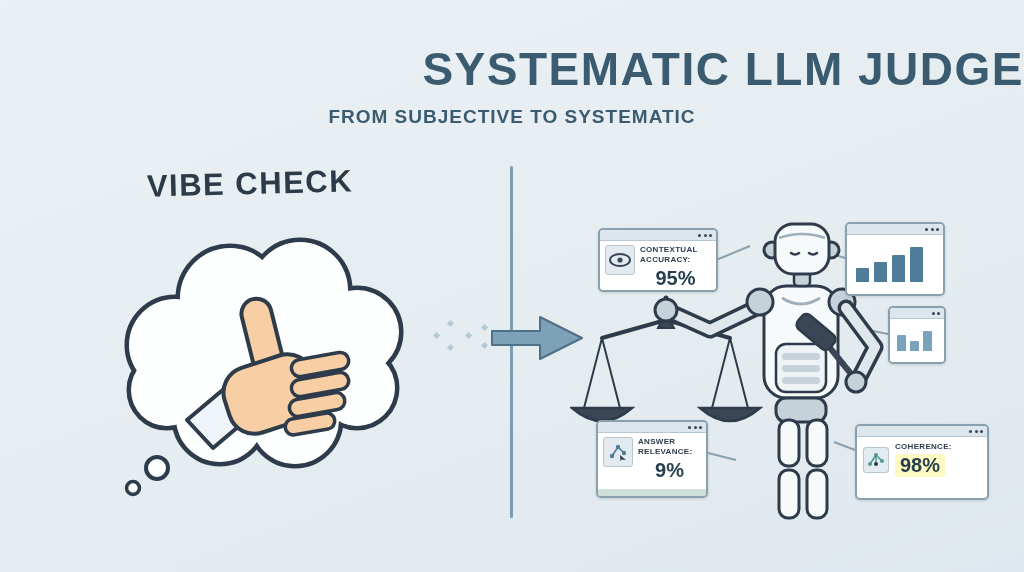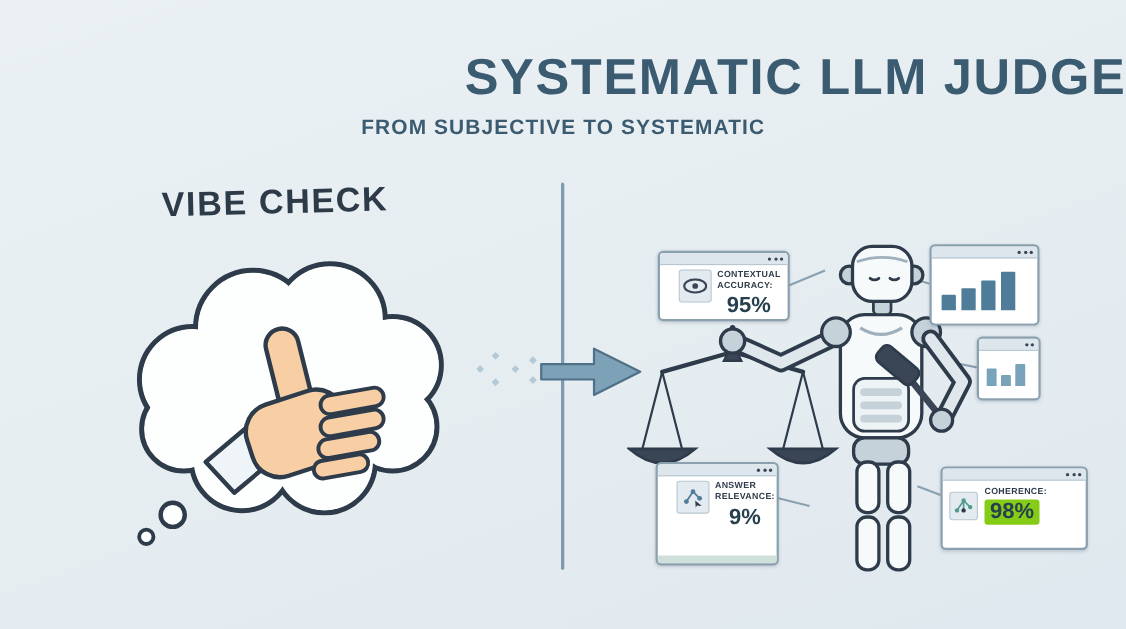--- a/index.html
+++ b/index.html
@@ -37,30 +37,30 @@
 
   .card {
     position:absolute; background:#ffffff; border:2px solid #8ba0af; border-radius:5px;
     z-index:3; box-shadow:0 1px 3px rgba(40,60,80,.18); overflow:hidden;
   }
   .card-chrome {
     height:11px; background:#dde6ec; border-bottom:1px solid #b7c6d0;
     display:flex; align-items:center; justify-content:flex-end; gap:2.5px; padding:0 4px;
   }
   .dot { width:3px; height:3px; border-radius:50%; background:#3a4656; }
-  .metric-body { display:flex; padding:4px 17px; gap:5px; align-items:flex-start; }
+  .metric-body { display:flex; padding:4px 5px; gap:5px; align-items:flex-start; }
   .icon-box {
     width:30px; height:30px; background:#e3ebf0; border:1px solid #b7c6d0; border-radius:3px;
     display:flex; align-items:center; justify-content:center; flex:0 0 auto;
   }
   .metric-col { display:flex; flex-direction:column; align-items:center; flex:1; }
   .metric-label { font-size:8px; font-weight:700; color:#2e3b4a; letter-spacing:0.3px; line-height:1.25; text-align:left; align-self:flex-start; }
   .metric-value { font-size:20px; font-weight:700; color:#27404f; margin-top:2px; }
   .card-foot { position:absolute; left:0; right:0; bottom:0; height:7px; background:#cfe0db; }
-  .hl { background:#84cc16; padding:0 5px; border-radius:3px; }
+  .hl { background:#fef9c3; padding:0 5px; border-radius:3px; }
 
   .bars {
     display:flex; align-items:flex-end; gap:5px; height:calc(100% - 11px);
     padding:7px 9px 6px 9px; border-bottom:6px solid #ffffff;
   }
   .bars .bar { width:13px; background:#4f7d99; border-radius:1px 1px 0 0; }
   .bars.small { gap:4px; padding:6px 7px 5px 7px; }
   .bars.small .bar { width:9px; background:#79a3ba; }
 
   .coh-body { display:flex; padding:5px 6px; gap:6px; align-items:center; }
@@ -233,21 +233,21 @@
       <span class="dot"></span>
       <span class="dot"></span>
     </div>
     <div class="bars small">
         <div class="bar" style="height: 62%;"></div>
         <div class="bar" style="height: 40%;"></div>
         <div class="bar" style="height: 78%;"></div>
       </div>
   </div>
 
-  <div class="card" style="left:596px; top:420px; width:112px; height:94px;">
+  <div class="card" style="left:596px; top:420px; width:112px; height:78px;">
     <div class="card-chrome">
       <span class="dot"></span>
       <span class="dot"></span>
       <span class="dot"></span>
     </div>
     <div class="metric-body">
       <span class="icon-box">
         <svg width="20" height="20" viewBox="0 0 20 20">
           <path d="M4,14 L10,5 L16,11" stroke="#4f7d99" stroke-width="1.6" fill="none"></path>
           <circle cx="4" cy="14" r="2.2" fill="#4f7d99"></circle>

